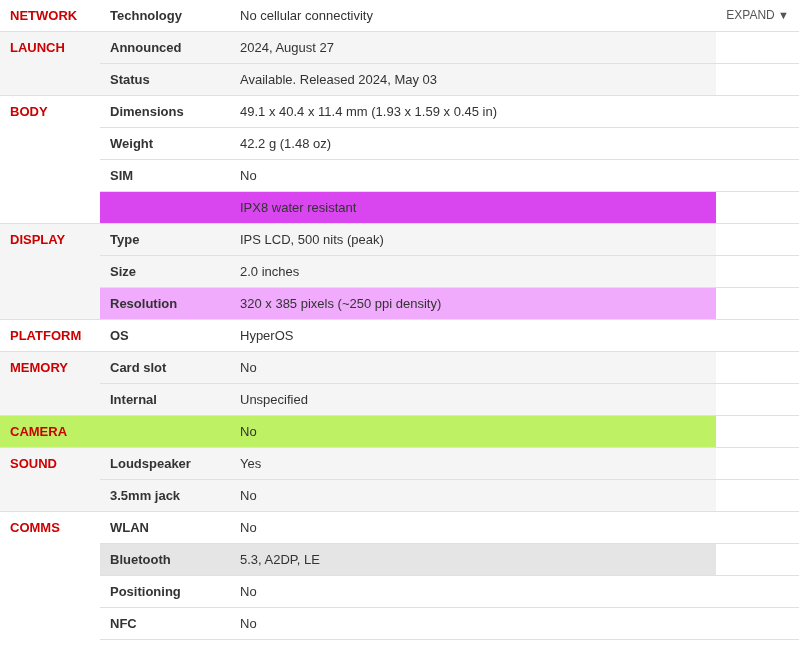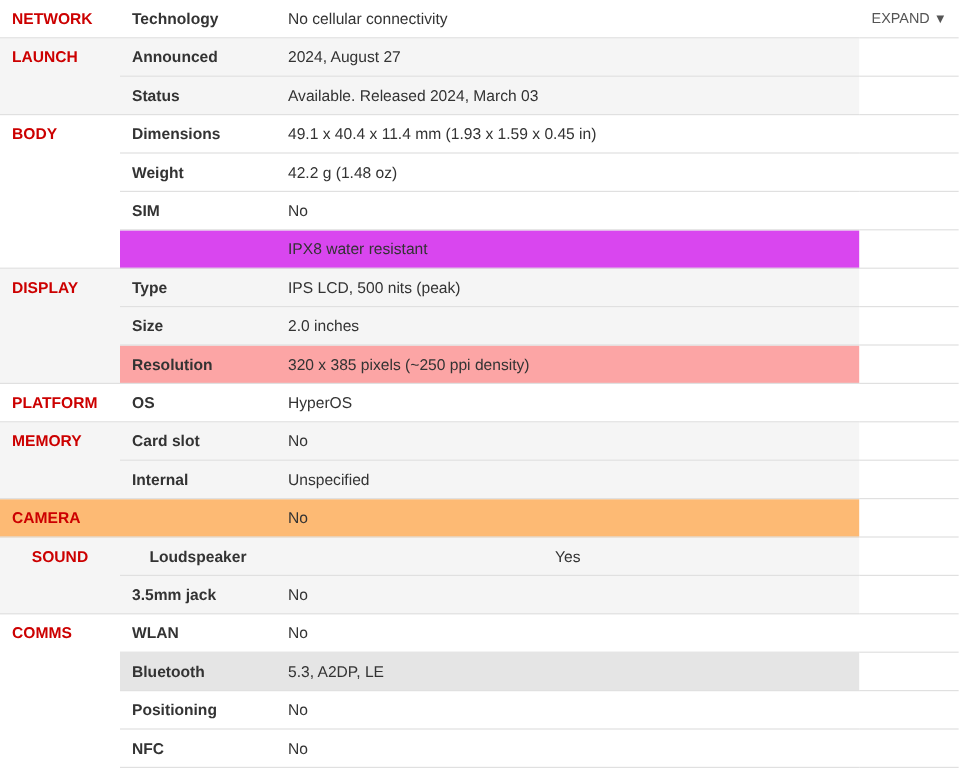--- a/index.html
+++ b/index.html
@@ -73,21 +73,21 @@
         <td class="col-value">No cellular connectivity</td>
         <td class="col-expand" rowspan="1"><span>EXPAND</span> <span class="expand-arrow">▼</span></td>
       </tr>
       <tr style="background: rgb(245, 245, 245);">
         <td class="col-category" rowspan="2">LAUNCH</td>
         <td class="col-label">Announced</td>
         <td class="col-value">2024, August 27</td>
       </tr>
       <tr style="background: rgb(245, 245, 245);">
         <td class="col-label">Status</td>
-        <td class="col-value">Available. Released 2024, March 03</td>
+        <td class="col-value">Available. Released 2024, May 03</td>
       </tr>
       <tr style="background: rgb(255, 255, 255);">
         <td class="col-category" rowspan="4">BODY</td>
         <td class="col-label">Dimensions</td>
         <td class="col-value">49.1 x 40.4 x 11.4 mm (1.93 x 1.59 x 0.45 in)</td>
       </tr>
       <tr style="background: rgb(255, 255, 255);">
         <td class="col-label">Weight</td>
         <td class="col-value">42.2 g (1.48 oz)</td>
       </tr>
@@ -101,44 +101,44 @@
       </tr>
       <tr style="background: rgb(245, 245, 245);">
         <td class="col-category" rowspan="3">DISPLAY</td>
         <td class="col-label">Type</td>
         <td class="col-value">IPS LCD, 500 nits (peak)</td>
       </tr>
       <tr style="background: rgb(245, 245, 245);">
         <td class="col-label">Size</td>
         <td class="col-value">2.0 inches</td>
       </tr>
-      <tr style="background: #fca5a5;">
+      <tr style="background: #f0abfc;">
         <td class="col-label">Resolution</td>
         <td class="col-value">320 x 385 pixels (~250 ppi density)</td>
       </tr>
       <tr style="background: rgb(255, 255, 255);">
         <td class="col-category" rowspan="1">PLATFORM</td>
         <td class="col-label">OS</td>
         <td class="col-value">HyperOS</td>
       </tr>
       <tr style="background: rgb(245, 245, 245);">
         <td class="col-category" rowspan="2">MEMORY</td>
         <td class="col-label">Card slot</td>
         <td class="col-value">No</td>
       </tr>
       <tr style="background: rgb(245, 245, 245);">
         <td class="col-label">Internal</td>
         <td class="col-value">Unspecified</td>
       </tr>
-      <tr style="background: #fdba74;">
+      <tr style="background: #bef264;">
         <td class="col-category" rowspan="1">CAMERA</td>
         <td class="col-label"></td>
         <td class="col-value">No</td>
       </tr>
-      <tr style="background: rgb(245, 245, 245); text-align: center;">
+      <tr style="background: rgb(245, 245, 245);">
         <td class="col-category" rowspan="2">SOUND</td>
         <td class="col-label">Loudspeaker</td>
         <td class="col-value">Yes</td>
       </tr>
       <tr style="background: rgb(245, 245, 245); margin-left: 33px;">
         <td class="col-label">3.5mm jack</td>
         <td class="col-value">No</td>
       </tr>
       <tr style="background: rgb(255, 255, 255); padding-left: 38px;">
         <td class="col-category" rowspan="6">COMMS</td>

